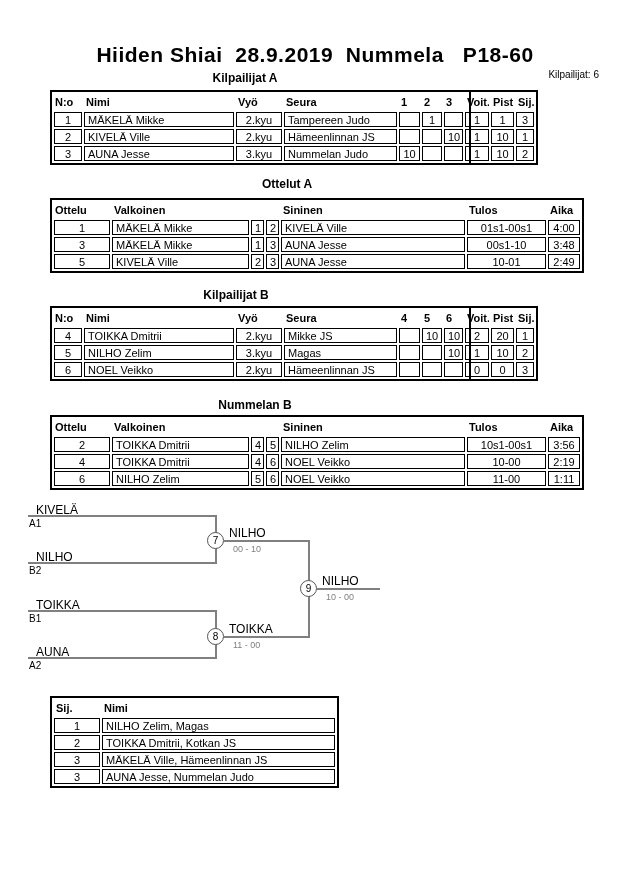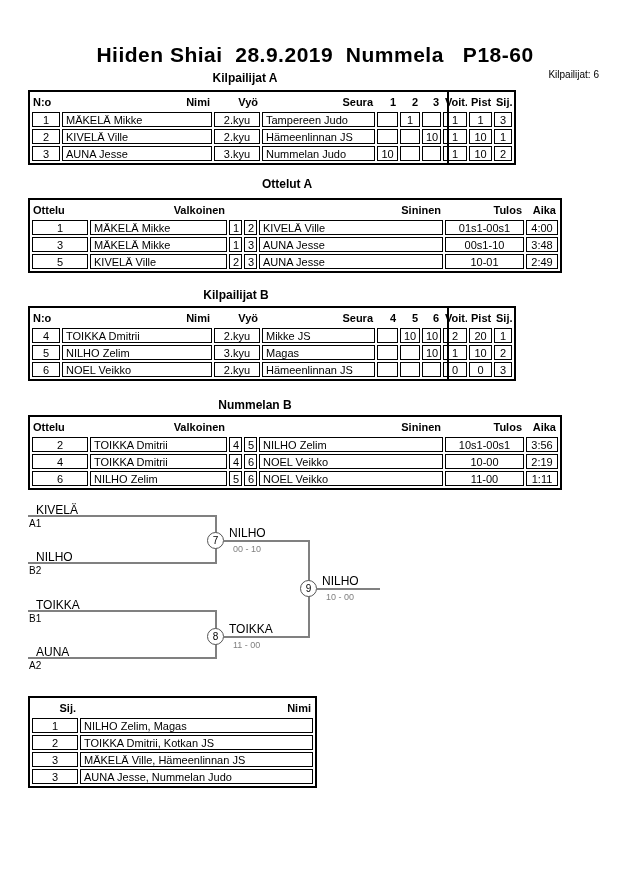--- a/index.html
+++ b/index.html
@@ -2,23 +2,23 @@
 <html><head>
 <meta charset="utf-8">
 <style>
   html,body{margin:0;padding:0;background:#fff;}
   body{width:630px;height:891px;font-family:"Liberation Sans",sans-serif;color:#000;}
   .page{position:relative;width:630px;height:891px;background:#fff;overflow:hidden;}
   .doc-title{position:absolute;top:43px;left:0;width:630px;text-align:center;
              font-size:21px;font-weight:bold;white-space:pre;letter-spacing:.5px;}
   .sec-label{position:absolute;transform:translateX(-50%);font-size:12px;font-weight:bold;white-space:nowrap;}
   .count-note{position:absolute;top:69px;right:31px;font-size:10px;}
-  .twrap{position:absolute;}
+  .twrap{position:absolute;margin-left:22px;}
   table.grid{border-collapse:separate;border-spacing:2px;border:2px solid #000;background:#fff;table-layout:fixed;}
-  table.grid th{font-size:11px;font-weight:bold;padding:1px 2px;white-space:nowrap;overflow:hidden;text-align:right;height:14px;}
+  table.grid th{font-size:11px;font-weight:bold;padding:1px 2px;white-space:nowrap;overflow:hidden;text-align:left;height:14px;}
   table.grid th.l{text-align:left;padding-left:1px;}
   table.grid td{border:1px solid #000;font-size:11px;height:13px;padding:0 3px;white-space:nowrap;overflow:hidden;background:#fff;}
   td.c{text-align:center;}
   .vsep{position:absolute;width:2px;top:0;bottom:0;background:#000;}
   
   .bk-line{position:absolute;background:#808080;}
   .bk-name{position:absolute;font-size:12px;white-space:nowrap;}
   .bk-seed{position:absolute;font-size:10px;white-space:nowrap;}
   .bk-score{position:absolute;font-size:9px;color:#808080;white-space:nowrap;}
   .bk-circle{position:absolute;width:15px;height:15px;border:1px solid #555;border-radius:50%;

